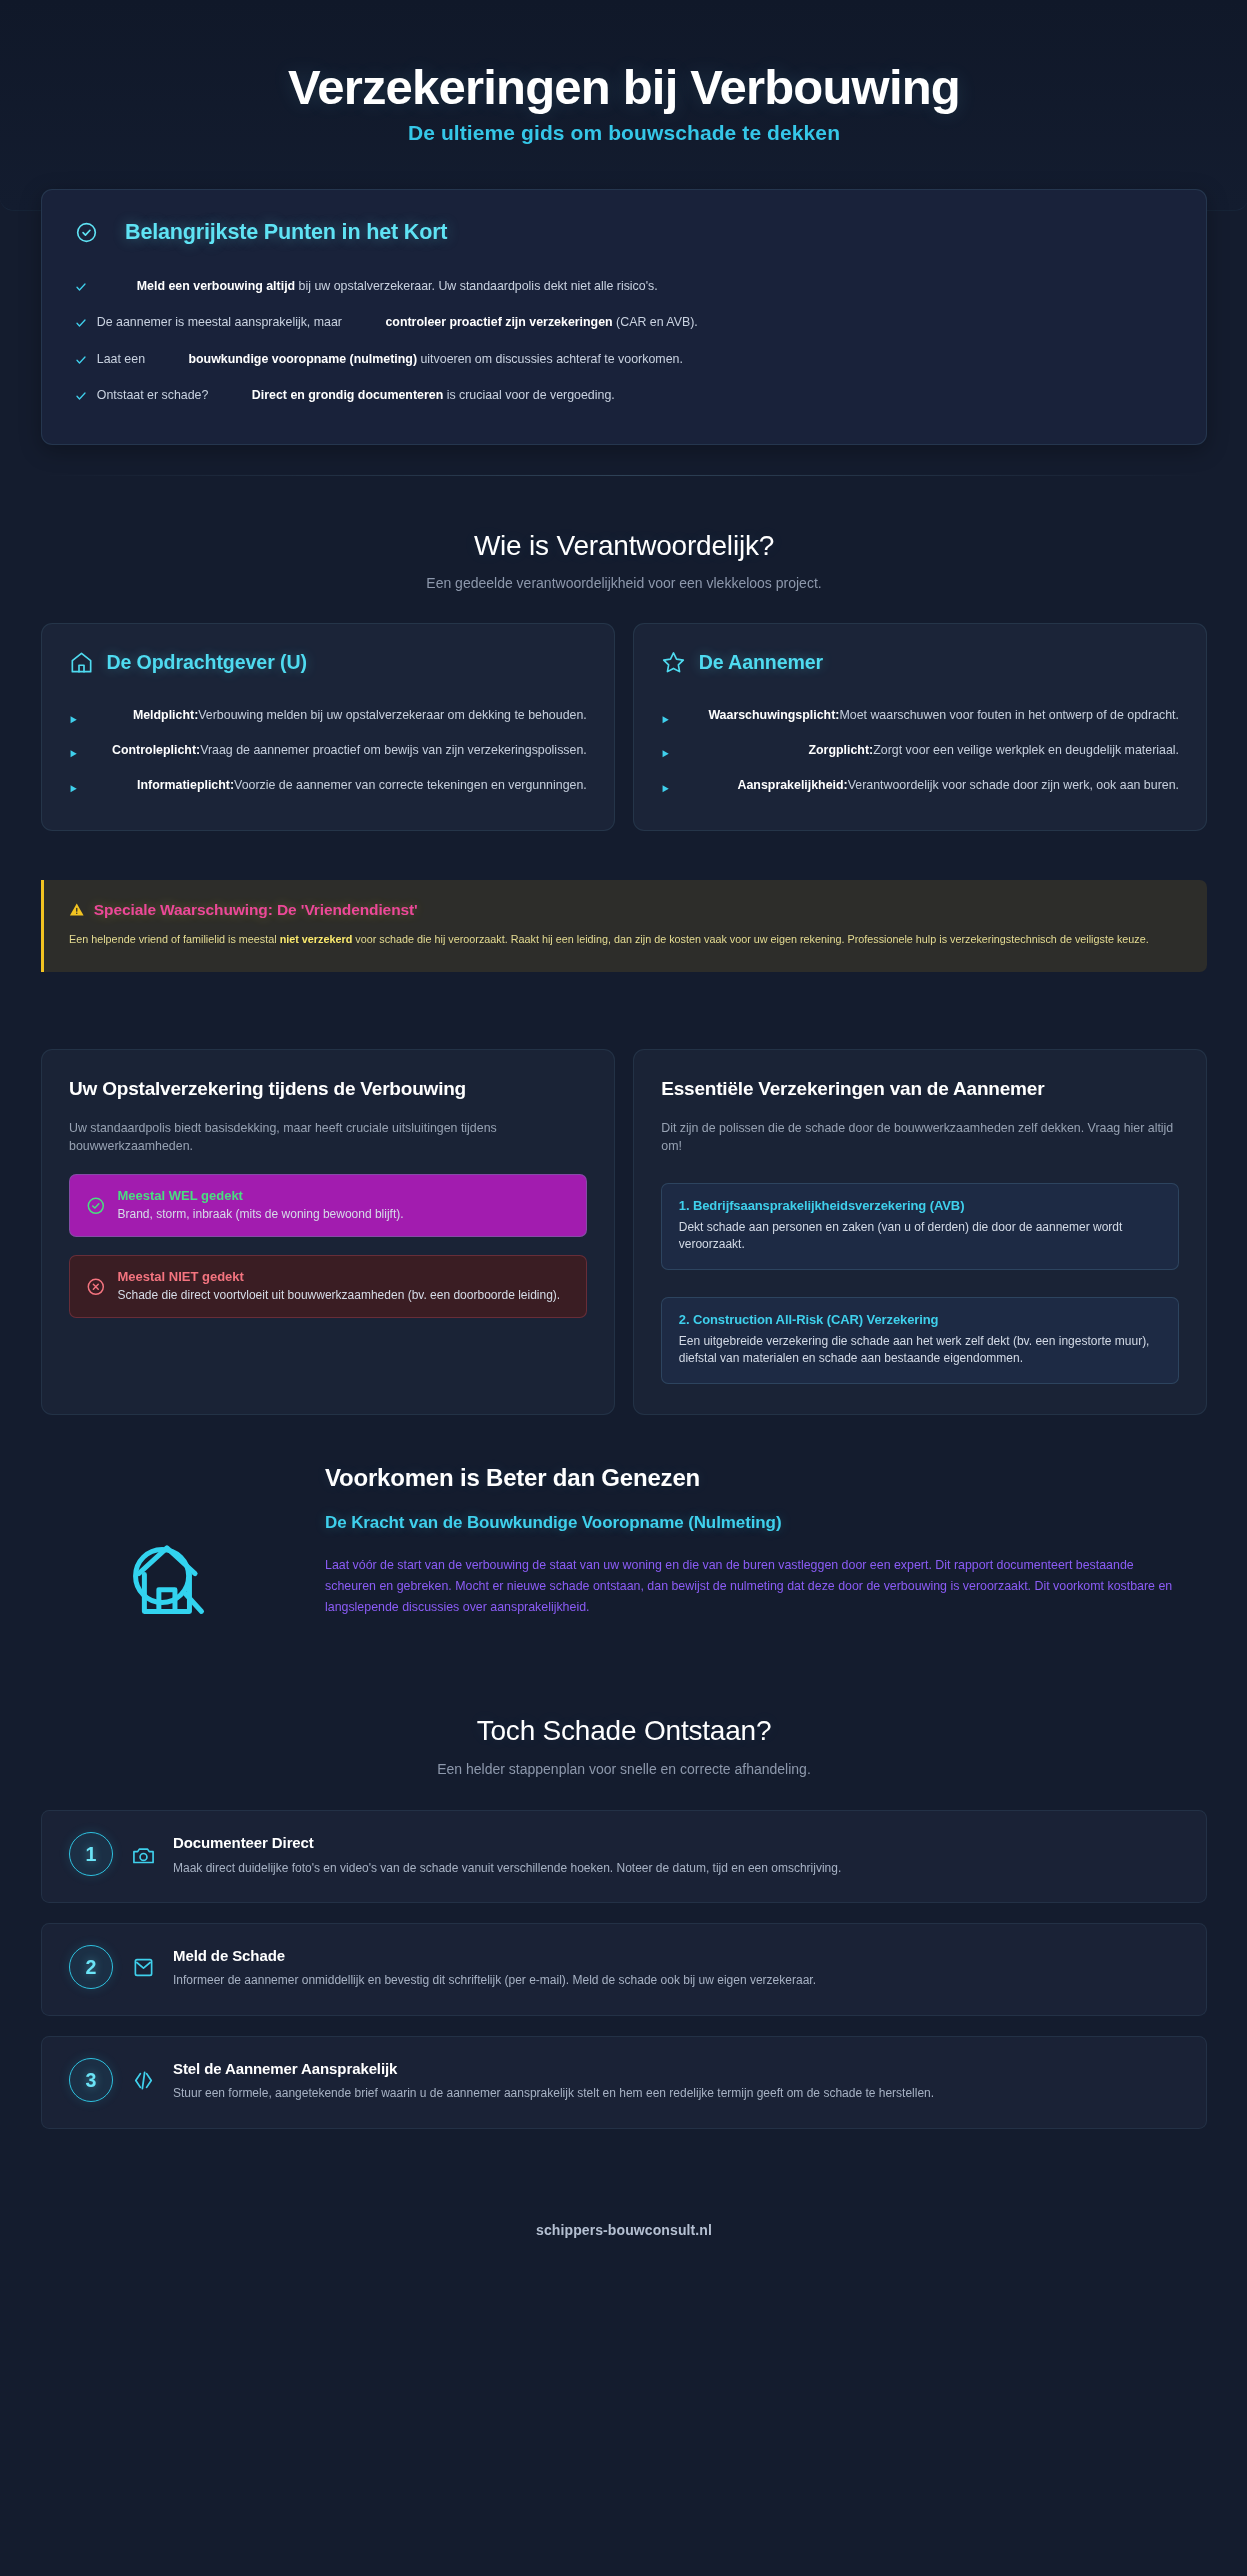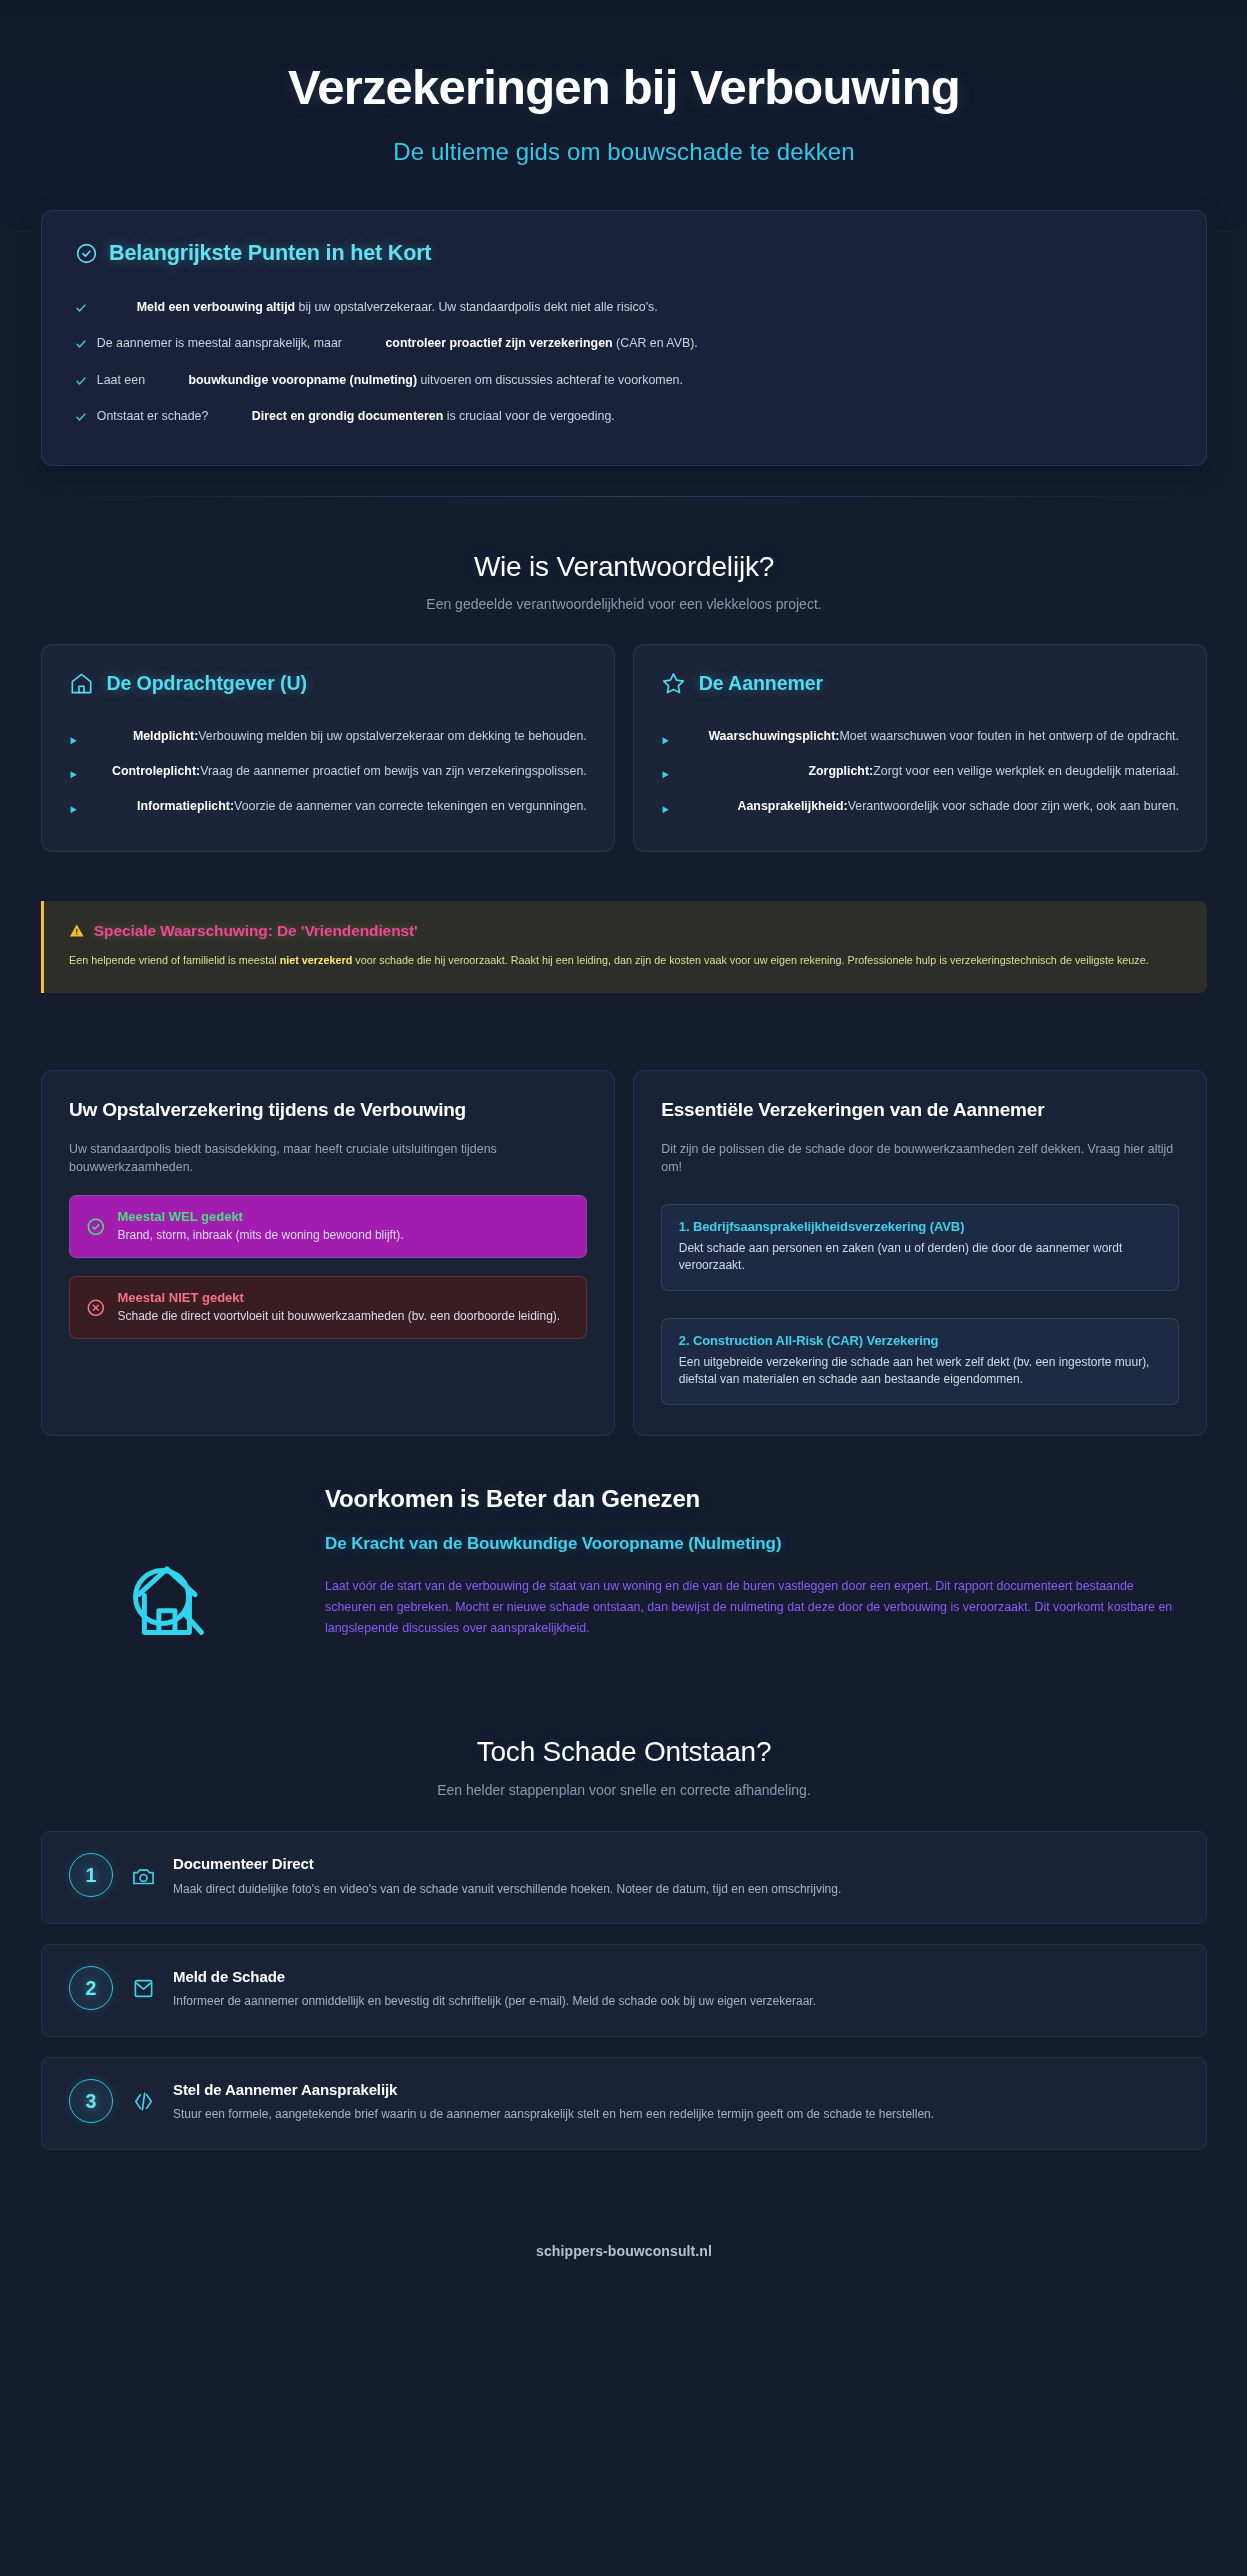--- a/index.html
+++ b/index.html
@@ -28,24 +28,24 @@
   }
   .hero-title {
     font-size: 49px;
     font-weight: 700;
     color: #ffffff;
     letter-spacing: -0.8px;
     line-height: 1.08;
     text-shadow: 0 0 20.6px rgba(120,220,255,0.14);
   }
   .hero-sub {
-    margin-top: 24px;
-    font-size: 24px;
+    margin-top: 7px;
+    font-size: 21px;
     color: #35c7e8;
-    font-weight: 400;
+    font-weight: 700;
     letter-spacing: 0.1px;
   }
   .section { padding: 0 41px; }
 
   .sec-head { text-align: center; }
   .sec-title {
     font-size: 28px;
     font-weight: 400;
     color: #ffffff;
     letter-spacing: -0.2px;
@@ -69,21 +69,21 @@
   .kp-card {
     background: #19223a;
     border: 0.5px solid rgba(120,190,220,0.13);
     border-radius: 11.3px;
     padding: 29px 33px 31px 33px;
     box-shadow: 0 5.2px 21.6px rgba(0,0,0,0.28);
   }
   .kp-head {
     display: flex;
     align-items: center;
-    gap: 11px;
+    gap: 27px;
     margin-bottom: 23px;
   }
   .kp-head .ttl {
     font-size: 21.6px;
     font-weight: 700;
     color: #5fe3f4;
     letter-spacing: -0.2px;
     text-shadow: 0 0 12.4px rgba(95,227,244,0.35);
   }
   .ico-check-circle { width: 23px; height: 23px; flex: none; }

